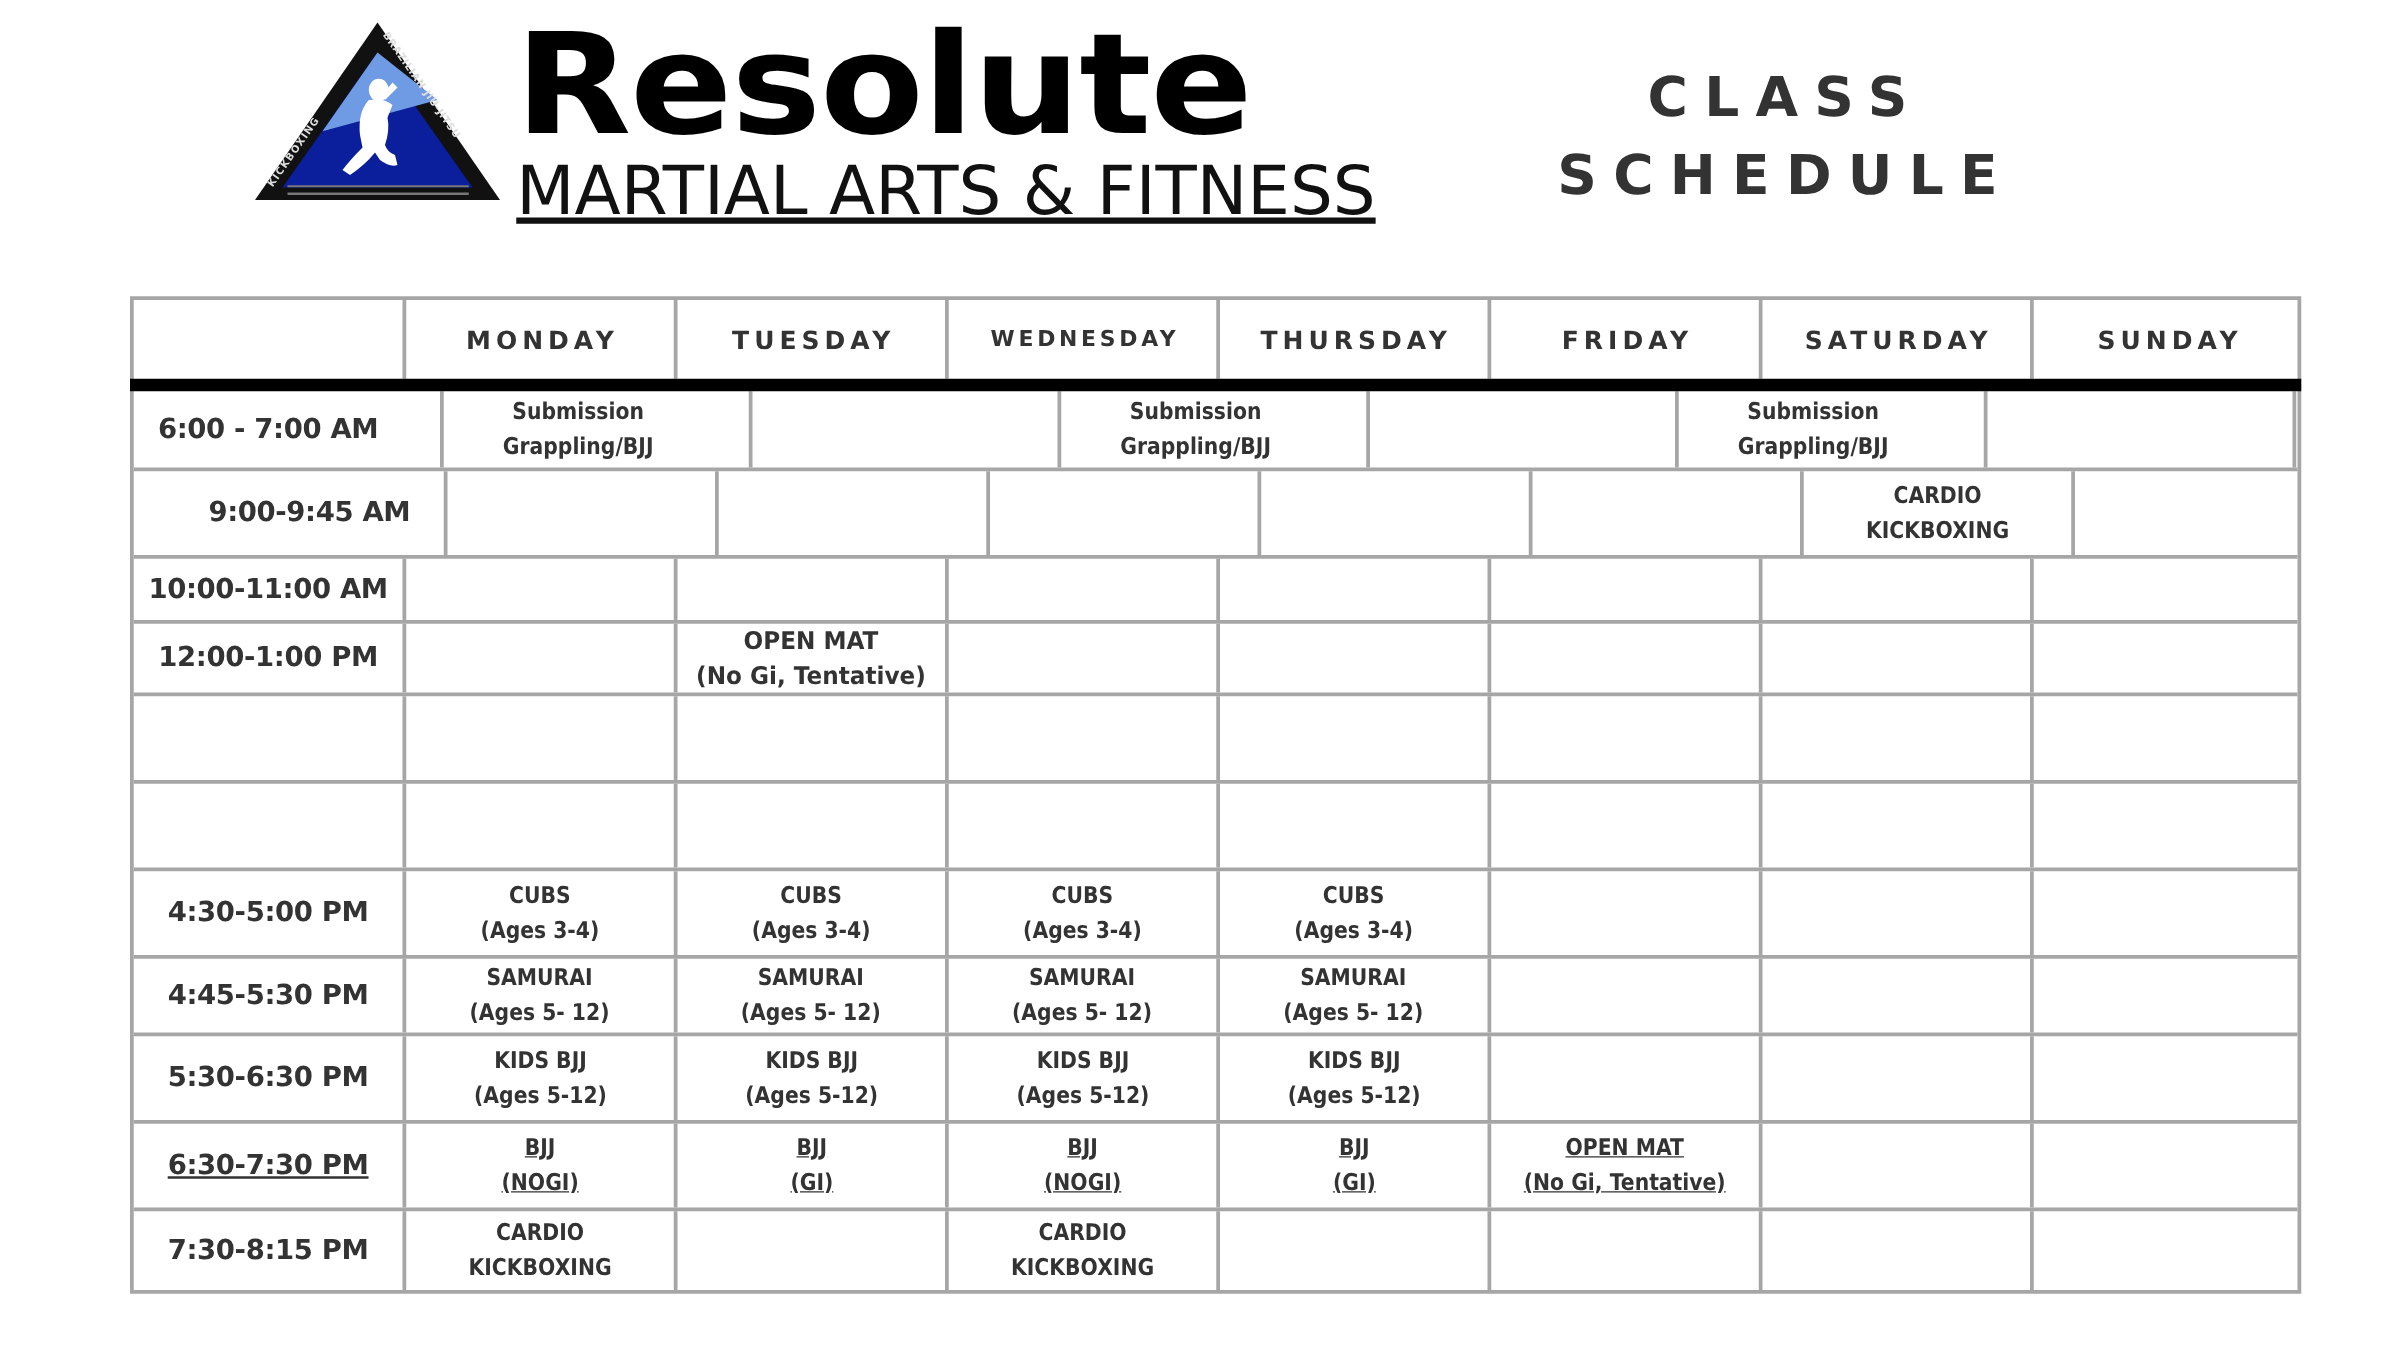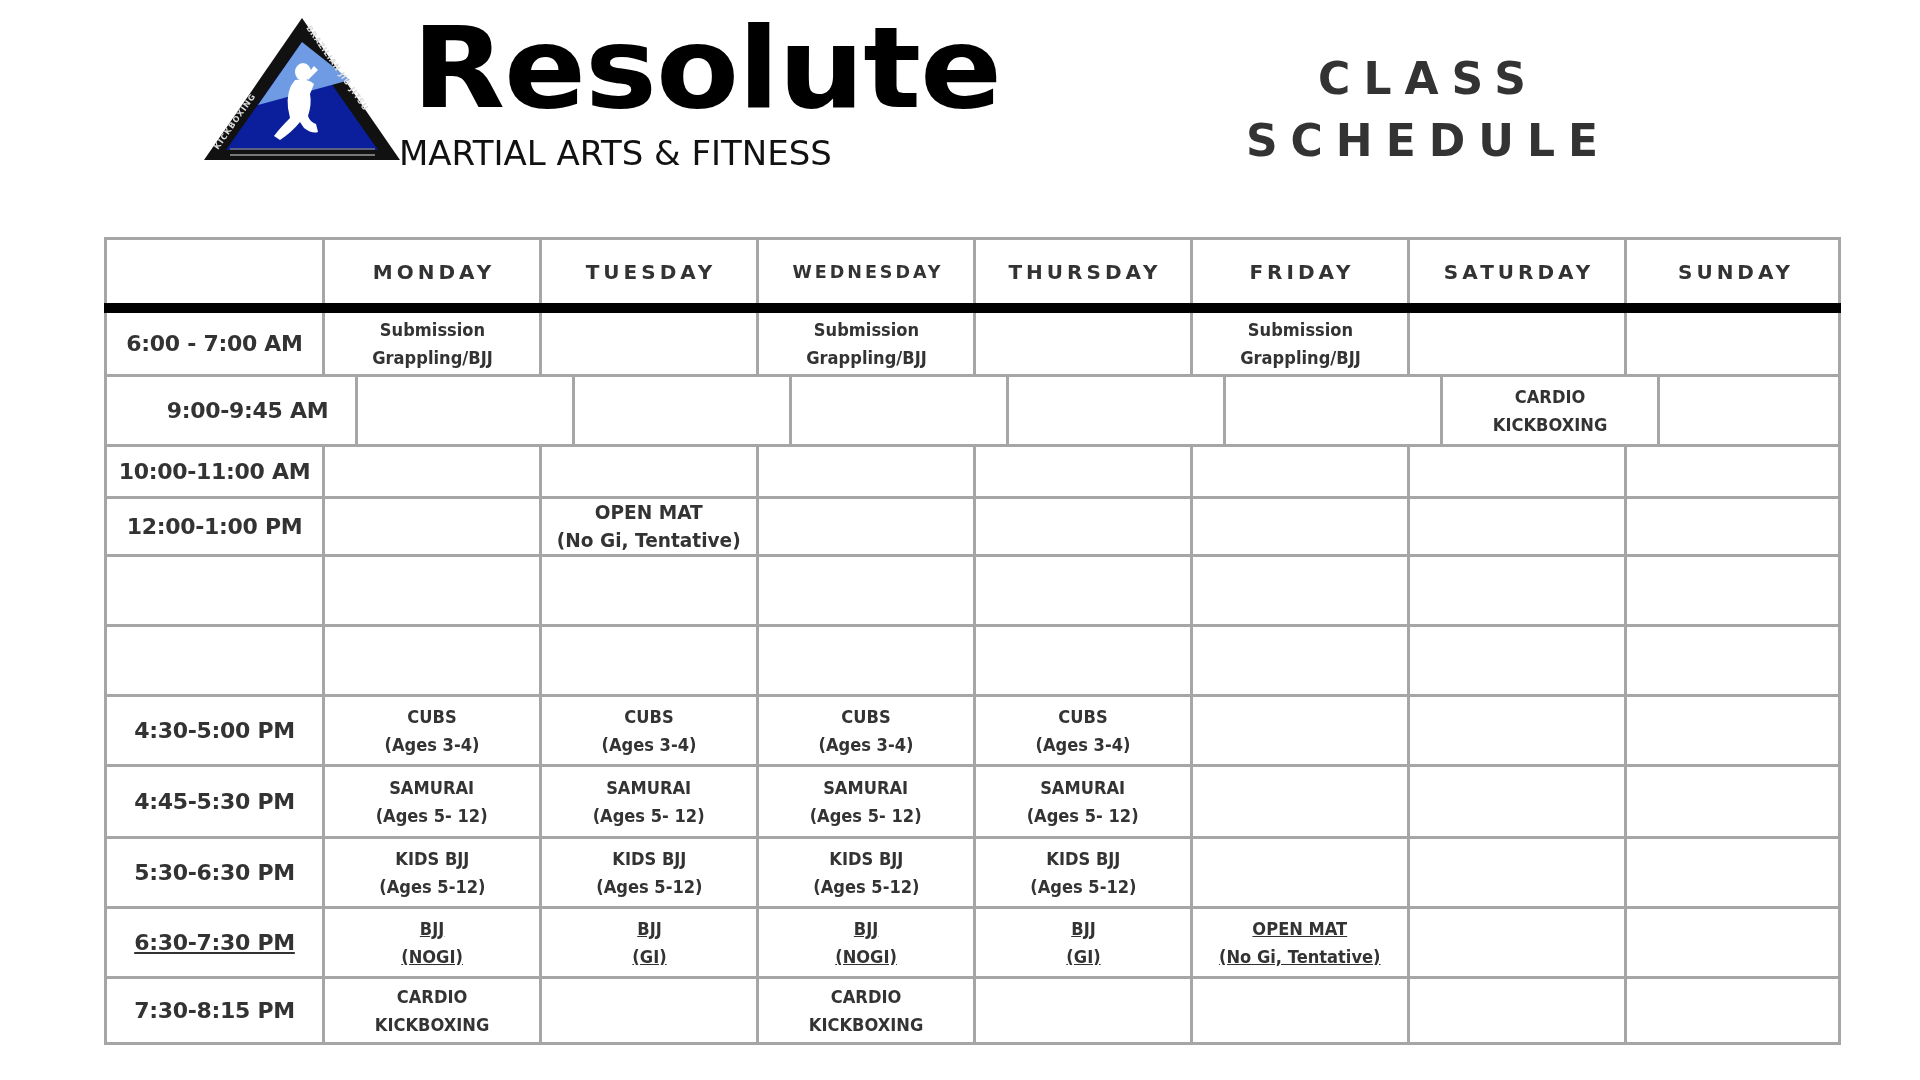--- a/index.html
+++ b/index.html
@@ -11,25 +11,25 @@
   .logo-mark { position: absolute; left: 0; top: 0; width: 210px; height: 160px; }
   .brand-name {
     position: absolute; left: 212px; top: 2px;
     font-family: "DejaVu Sans", sans-serif; font-weight: bold;
     font-size: 112px; line-height: 112px; color: #000;
     letter-spacing: -1px;
     transform-origin: left top; transform: scaleX(1.08);
     white-space: nowrap;
   }
   .brand-tagline {
-    position: absolute; left: 199px; top: 118px;
+    position: absolute; left: 213px; top: 118px;
     font-family: "DejaVu Sans", sans-serif; font-weight: normal;
-    font-size: 34px; line-height: 50px; color: #111;
+    font-size: 54px; line-height: 50px; color: #111;
     letter-spacing: 0px; white-space: nowrap;
-    transform-origin: left top; transform: scaleX(1.0);
+    transform-origin: left top; transform: scaleX(1.0); text-decoration: underline;
   }
 
   
   .title { position: absolute; left: 1222px; top: 48px; width: 400px; text-align: center; }
   .title-line {
     display: block; font-family: "DejaVu Sans", sans-serif; font-weight: bold;
     font-size: 44px; line-height: 62px; color: #333; letter-spacing: 13px;
     padding-left: 13px; white-space: nowrap;
   }
 
@@ -116,21 +116,21 @@
       </div>
     <div class="cell">
         <span class="day-label">SATURDAY</span>
       </div>
     <div class="cell">
         <span class="day-label">SUNDAY</span>
       </div>
   </div>
   <div class="header-bar"></div>
   <div id="body-rows">
-      <div class="row first-body" style="height: 61px;">
+      <div class="row first-body" style="height: 61px; gap: 30px;">
         <div class="cell">
           <span class="time-label">6:00 - 7:00 AM</span>
         </div>
         <div class="cell">
           <div class="class-text">
             <span class="class-line">Submission</span>
             <span class="class-line">Grappling/BJJ</span>
           </div>
         </div>
         <div class="cell"></div>
@@ -245,21 +245,21 @@
         <div class="cell">
           <div class="class-text">
             <span class="class-line">CUBS</span>
             <span class="class-line">(Ages 3-4)</span>
           </div>
         </div>
         <div class="cell"></div>
         <div class="cell"></div>
         <div class="cell"></div>
       </div>
-      <div class="row" style="height: 72px;">
+      <div class="row" style="height: 62px;">
         <div class="cell">
           <span class="time-label">4:45-5:30 PM</span>
         </div>
         <div class="cell">
           <div class="class-text">
             <span class="class-line">SAMURAI</span>
             <span class="class-line">(Ages 5- 12)</span>
           </div>
         </div>
         <div class="cell">

